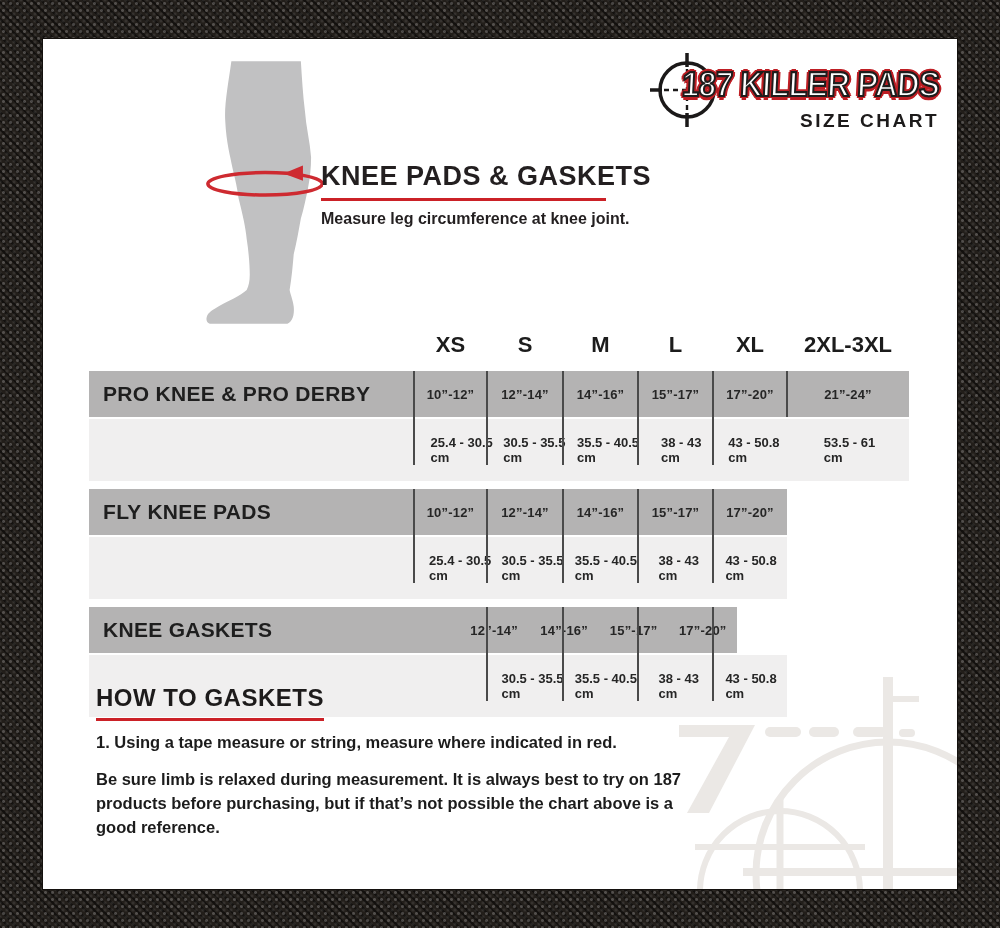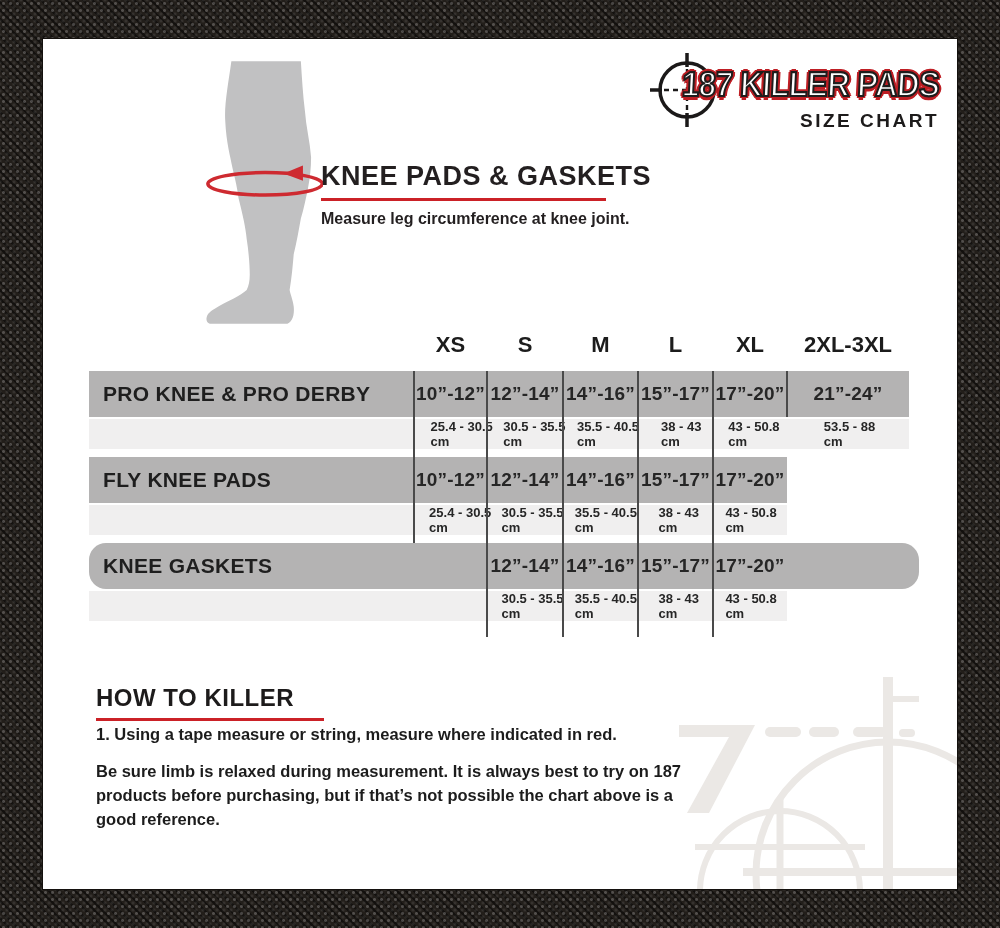--- a/index.html
+++ b/index.html
@@ -32,35 +32,35 @@
   .heading-title{font-size:27px;font-weight:800;color:#231f20;letter-spacing:0.5px;}
   .heading-rule{width:285px;height:3px;background:#cb2127;margin-top:6px;}
   .heading-sub{margin-top:9px;font-size:16px;font-weight:700;color:#231f20;}
   
   .table{position:absolute;left:46px;top:288px;width:820px;}
   .size-headers{display:flex;margin-left:325px;height:36px;align-items:center;}
   .size-h{font-size:22px;font-weight:800;color:#1c1c1c;text-align:center;}
   .section{position:relative;margin-bottom:8px;}
   .row{display:flex;box-sizing:border-box;}
   .row.inch{height:46px;margin-bottom:2px;}
-  .row.cm{height:30px;padding-left:20px;}
+  .row.cm{height:62px;padding-left:20px;}
   .band-inch{background:#b4b3b3;}
   .band-cm{background:#f0efef;}
   .label-cell{display:flex;align-items:center;padding-left:14px;box-sizing:border-box;
     font-size:21px;font-weight:800;letter-spacing:0.3px;color:#1e1e1e;}
   .cell{display:flex;align-items:center;justify-content:center;box-sizing:border-box;}
-  .inch-val{font-size:19px;font-weight:800;color:#262626;letter-spacing:0.2px;}
+  .inch-val{font-size:13px;font-weight:800;color:#262626;letter-spacing:0.2px;}
   .cm-block{display:inline-block;text-align:left;font-size:13px;font-weight:700;
     color:#262626;line-height:1.18;}
   .vline{position:absolute;width:2px;background:#4a4a4a;top:0;}
   
   .howto{position:absolute;left:53px;top:645px;}
   .howto-title{font-size:24px;font-weight:800;color:#1d1b1b;letter-spacing:0.5px;}
   .howto-rule{width:228px;height:3px;background:#cb2127;margin-top:6px;}
-  .steps{margin-top:4px;}
+  .steps{margin-top:12px;}
   .step{font-size:16.5px;font-weight:700;color:#1c1c1c;margin-bottom:13px;}
   .note{margin-top:16px;width:608px;font-size:16.5px;font-weight:700;color:#1c1c1c;line-height:1.45;}
 </style>
 </head>
 <body>
 
 <div class="frame">
   <div class="card">
 
     <svg class="watermark" viewBox="0 0 916 852">
@@ -172,21 +172,21 @@
               </div>
             </div>
             <div class="cell" style="width: 74px;">
               <div class="cm-block">
                 <div class="">43 - 50.8</div>
                 <div class="">cm</div>
               </div>
             </div>
             <div class="cell" style="width: 122px;">
               <div class="cm-block">
-                <div class="">53.5 - 88</div>
+                <div class="">53.5 - 61</div>
                 <div class="">cm</div>
               </div>
             </div>
           </div>
           <div class="vline" style="left: 324px; height: 94px;"></div>
           <div class="vline" style="left: 397px; height: 94px;"></div>
           <div class="vline" style="left: 473px; height: 94px;"></div>
           <div class="vline" style="left: 548px; height: 94px;"></div>
           <div class="vline" style="left: 623px; height: 94px;"></div>
           <div class="vline" style="left: 697px; height: 46px;"></div>
@@ -243,21 +243,21 @@
               </div>
             </div>
           </div>
           <div class="vline" style="left: 324px; height: 94px;"></div>
           <div class="vline" style="left: 397px; height: 94px;"></div>
           <div class="vline" style="left: 473px; height: 94px;"></div>
           <div class="vline" style="left: 548px; height: 94px;"></div>
           <div class="vline" style="left: 623px; height: 94px;"></div>
         </div>
         <div class="section">
-          <div class="row inch band-inch" style="width: 830px; border-radius: 17px;">
+          <div class="row inch band-inch" style="width: 648px;">
             <div class="label-cell" style="width: 398px;">KNEE GASKETS</div>
             <div class="cell" style="width: 76px;">
               <div class="inch-val">12”-14”</div>
             </div>
             <div class="cell" style="width: 75px;">
               <div class="inch-val">14”-16”</div>
             </div>
             <div class="cell" style="width: 75px;">
               <div class="inch-val">15”-17”</div>
             </div>
@@ -293,21 +293,21 @@
             </div>
           </div>
           <div class="vline" style="left: 397px; height: 94px;"></div>
           <div class="vline" style="left: 473px; height: 94px;"></div>
           <div class="vline" style="left: 548px; height: 94px;"></div>
           <div class="vline" style="left: 623px; height: 94px;"></div>
         </div>
       </div>
 
     <div class="howto">
-      <div class="howto-title">HOW TO KILLER</div>
+      <div class="howto-title">HOW TO GASKETS</div>
       <div class="howto-rule"></div>
       <div class="steps">
         <div class="step">1. Using a tape measure or string, measure where indicated in red.</div>
       </div>
       <div class="note">Be sure limb is relaxed during measurement. It is always best to try on 187 products before purchasing, but if that’s not possible the chart above is a good reference.</div>
     </div>
 
   </div>
 </div>
 

